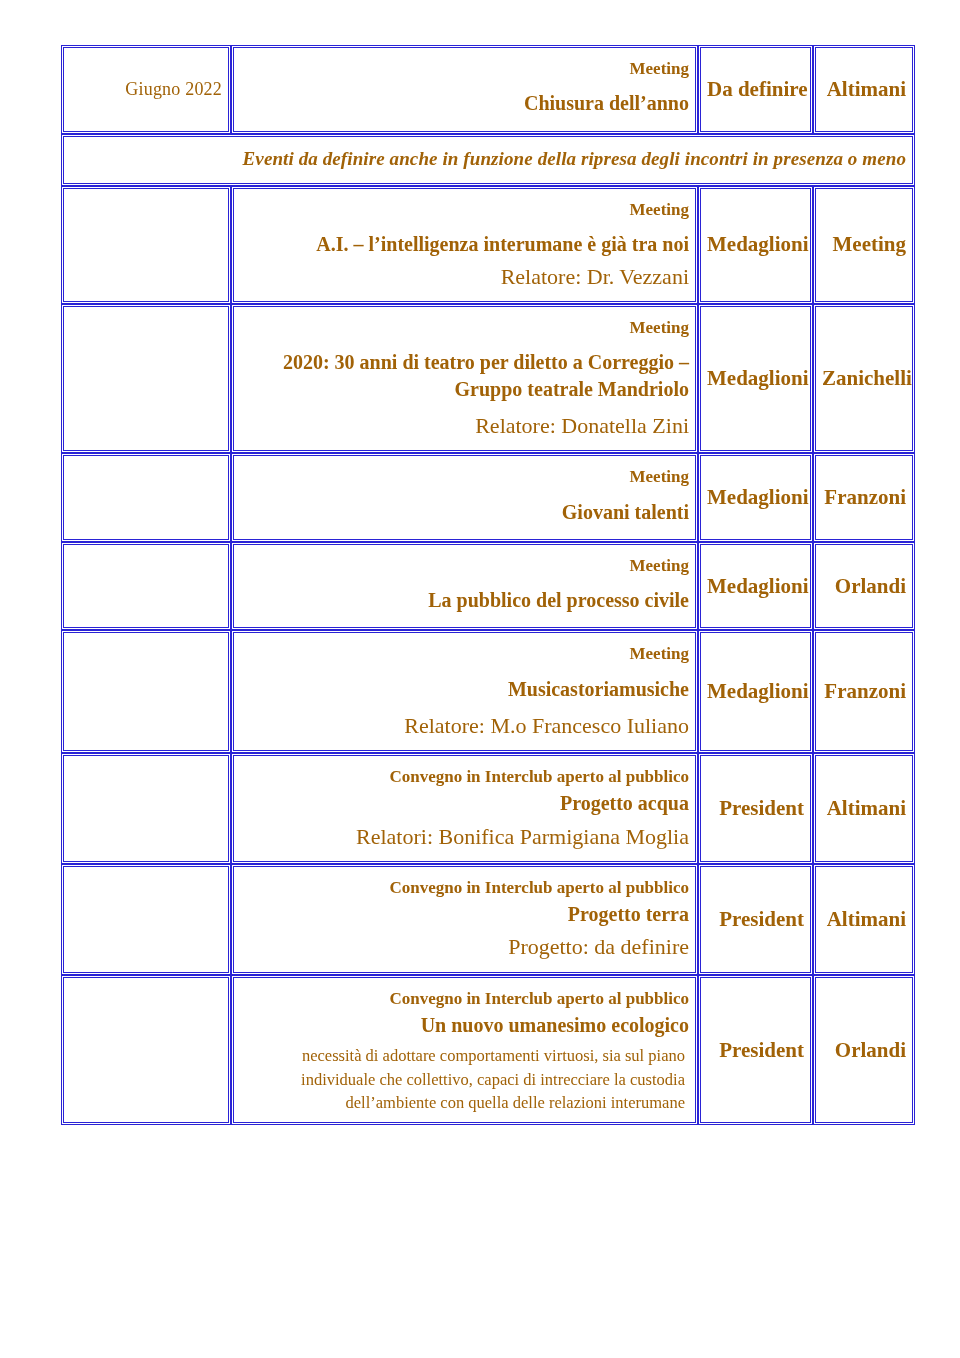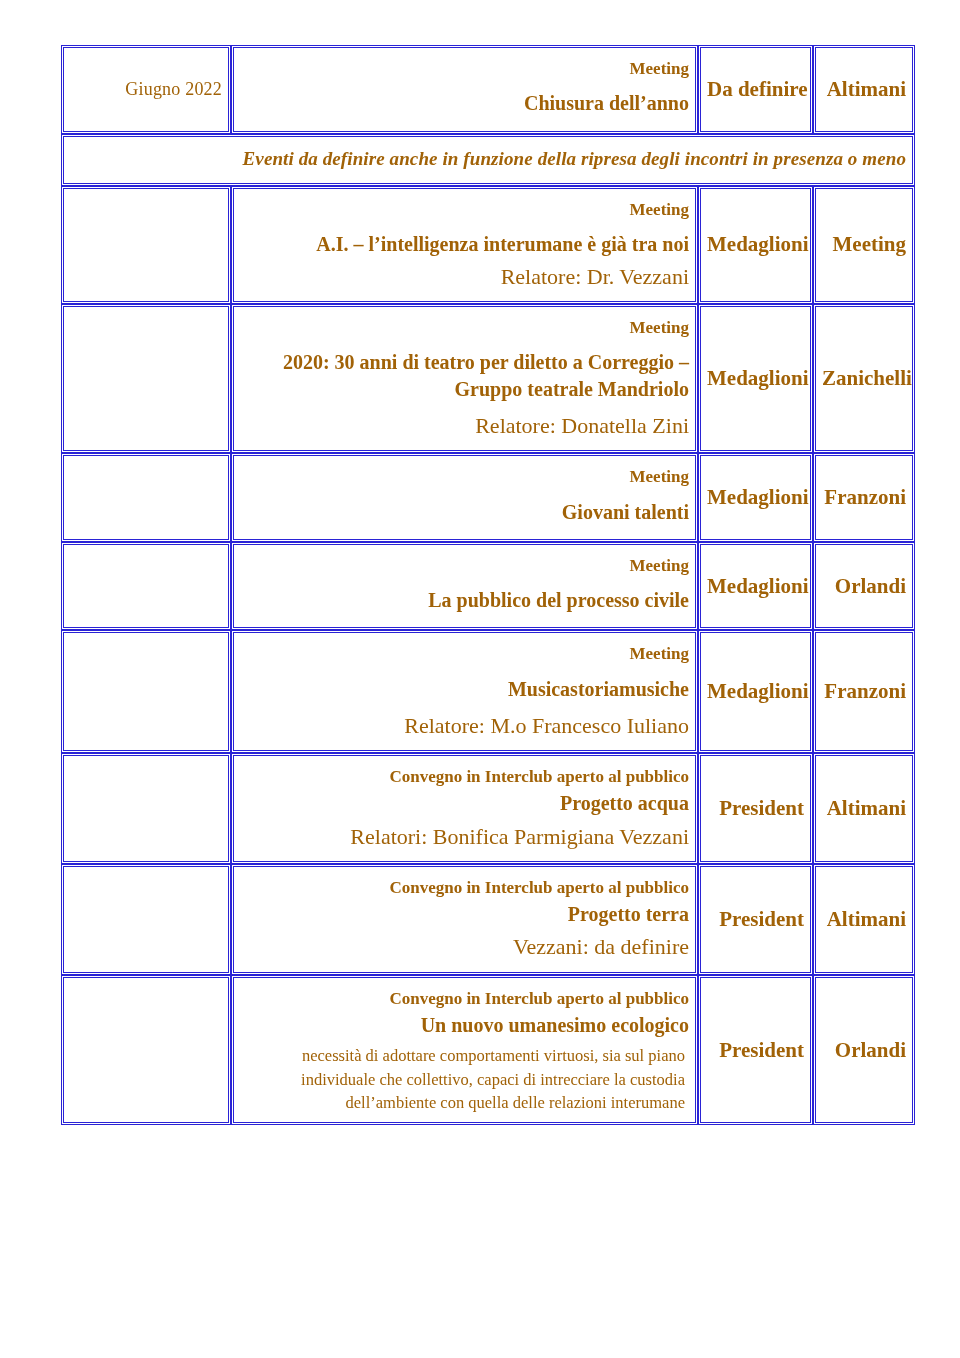--- a/index.html
+++ b/index.html
@@ -231,38 +231,38 @@
         </td>
       </tr>
 
       <tr>
         <td class="month-cell empty-cell">
           <span></span>
         </td>
         <td class="event-cell">
           <span class="ev-kind stacked">Convegno in Interclub aperto al pubblico</span>
           <span class="ev-title tight">Progetto acqua</span>
-          <span class="ev-speaker">Relatori: Bonifica Parmigiana Vezzani</span>
+          <span class="ev-speaker">Relatori: Bonifica Parmigiana Moglia</span>
         </td>
         <td class="venue-cell">
           <span>President</span>
         </td>
         <td class="owner-cell">
           <span>Altimani</span>
         </td>
       </tr>
 
       <tr>
         <td class="month-cell empty-cell">
           <span></span>
         </td>
         <td class="event-cell">
           <span class="ev-kind stacked">Convegno in Interclub aperto al pubblico</span>
           <span class="ev-title tight">Progetto terra</span>
-          <span class="ev-speaker">Vezzani: da definire</span>
+          <span class="ev-speaker">Progetto: da definire</span>
         </td>
         <td class="venue-cell">
           <span>President</span>
         </td>
         <td class="owner-cell">
           <span>Altimani</span>
         </td>
       </tr>
 
       <tr>

